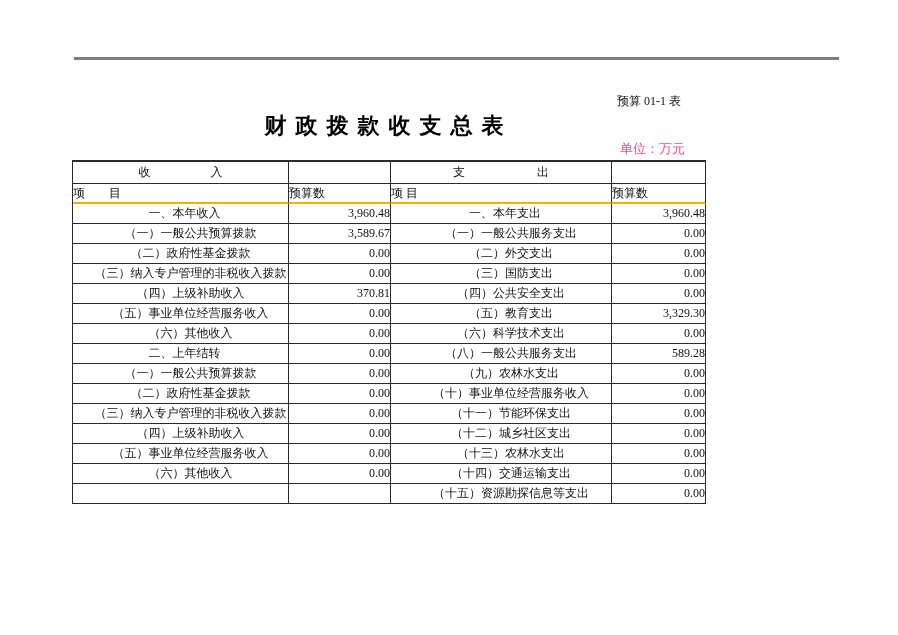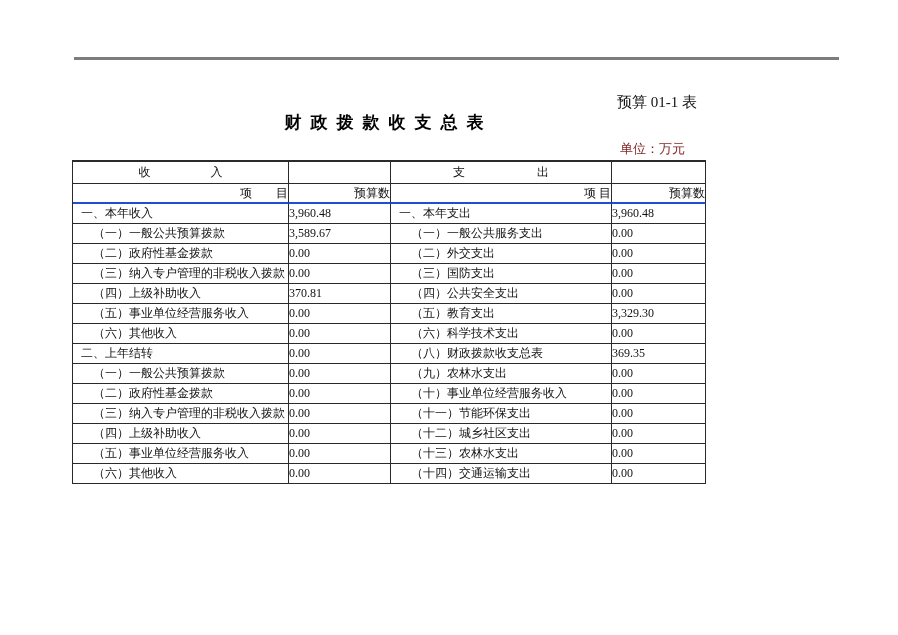--- a/index.html
+++ b/index.html
@@ -6,49 +6,49 @@
   .page {
     position:relative; width:898px; height:635px; background:#ffffff;
     font-family:"Liberation Serif","DejaVu Serif",serif; color:#000;
     overflow:hidden;
   }
   .top-rule {
     position:absolute; left:74px; top:57px; width:765px; height:3px;
     background:#7d7d7d;
   }
   .doc-label {
-    position:absolute; left:617px; top:93px; font-size:15px;
+    position:absolute; left:617px; top:93px; font-size:12px;
     white-space:pre; color:#111;
   }
   .title {
     position:absolute; left:72px; top:111px; width:633px;
-    text-align:center; font-size:17px; font-weight:bold;
+    text-align:center; font-size:22px; font-weight:bold;
     letter-spacing:9px; color:#000; white-space:pre;
   }
   .unit-label {
     position:absolute; left:620px; top:140px; font-size:13px;
-    white-space:pre; color:#7f1d1d;
+    white-space:pre; color:#ec4899;
   }
   table.budget {
     position:absolute; left:72px; top:160px; width:633px;
     border-collapse:separate; border-spacing:0; table-layout:fixed;
     border-top:2px solid #2a2a2a; border-left:1px solid #2a2a2a;
     font-size:12px; color:#111;
   }
   table.budget td {
     border-right:1px solid #2a2a2a; border-bottom:1px solid #2a2a2a;
     padding:0; overflow:hidden; white-space:pre; vertical-align:middle;
   }
   tr.group-row td { height:21px; text-align:center; }
-  tr.cols-row td { height:18px; text-align:right; border-bottom:2px solid #1d4ed8; }
+  tr.cols-row td { height:18px; text-align:left; border-bottom:2px solid #eab308; }
   tbody td { height:19px; }
-  td.item { text-align:left; }
+  td.item { text-align:center; }
   td.item.lvl-top { padding-left:8px; }
   td.item.lvl-sub { padding-left:20px; }
-  td.val { padding-right:6px; }
+  td.val { text-align:right; padding-right:6px; }
   td.open-bottom { border-bottom:none; }
 </style>
 </head>
 <body>
 
 <div class="page">
 
   <div class="top-rule"></div>
 
   <div class="doc-label">预算 01-1 表</div>
@@ -117,22 +117,22 @@
         </tr>
         <tr>
           <td class="item lvl-sub">（六）其他收入</td>
           <td class="val">0.00</td>
           <td class="item lvl-sub">（六）科学技术支出</td>
           <td class="val">0.00</td>
         </tr>
         <tr>
           <td class="item lvl-top">二、上年结转</td>
           <td class="val">0.00</td>
-          <td class="item lvl-sub">（八）财政拨款收支总表</td>
-          <td class="val">369.35</td>
+          <td class="item lvl-sub">（八）一般公共服务支出</td>
+          <td class="val">589.28</td>
         </tr>
         <tr>
           <td class="item lvl-sub">（一）一般公共预算拨款</td>
           <td class="val">0.00</td>
           <td class="item lvl-sub">（九）农林水支出</td>
           <td class="val">0.00</td>
         </tr>
         <tr>
           <td class="item lvl-sub">（二）政府性基金拨款</td>
           <td class="val">0.00</td>
@@ -156,16 +156,22 @@
           <td class="val">0.00</td>
           <td class="item lvl-sub">（十三）农林水支出</td>
           <td class="val">0.00</td>
         </tr>
         <tr>
           <td class="item lvl-sub">（六）其他收入</td>
           <td class="val">0.00</td>
           <td class="item lvl-sub">（十四）交通运输支出</td>
           <td class="val">0.00</td>
         </tr>
+        <tr>
+          <td class="item"></td>
+          <td class="val"></td>
+          <td class="item lvl-sub">（十五）资源勘探信息等支出</td>
+          <td class="val">0.00</td>
+        </tr>
       </tbody>
   </table>
 
 </div>
 
 </body></html>

